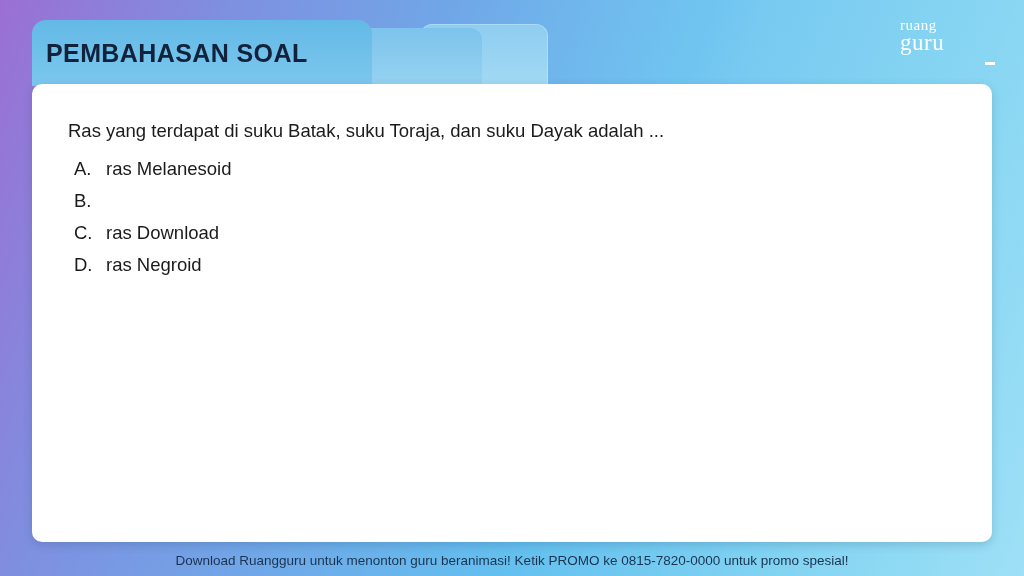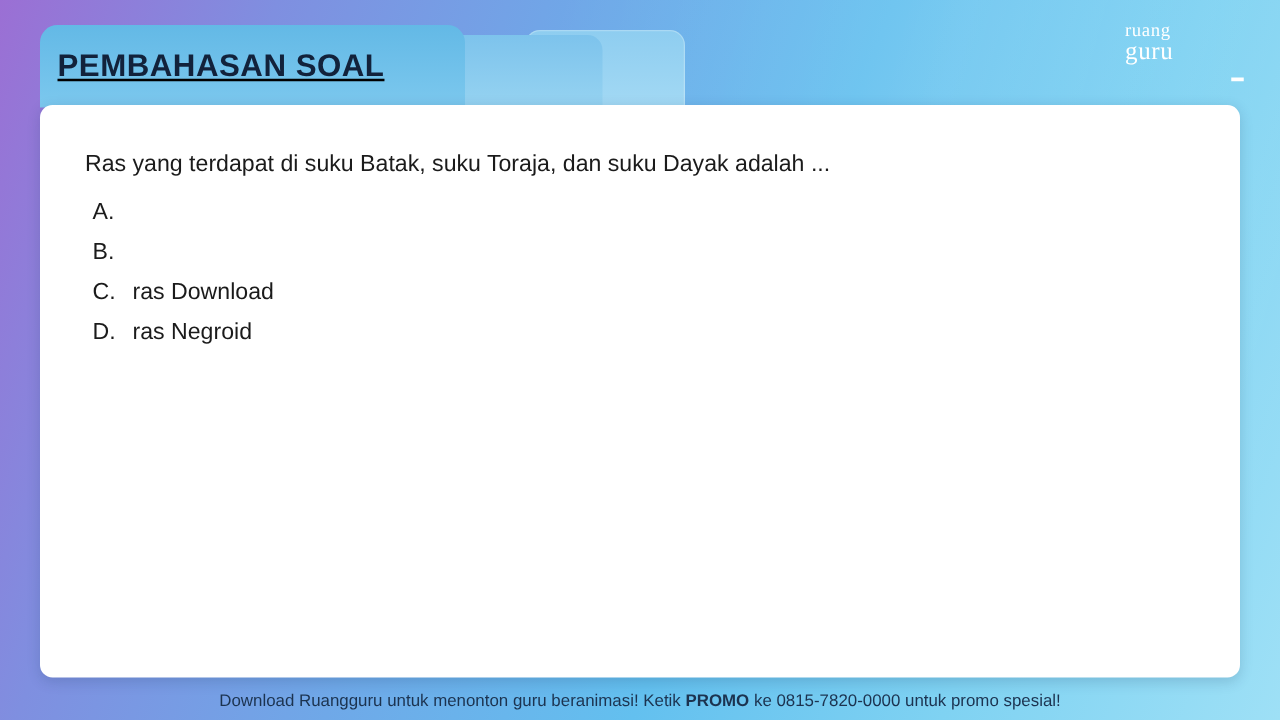--- a/index.html
+++ b/index.html
@@ -57,21 +57,20 @@
     left: 32px;
     top: 20px;
     min-width: 340px;
     height: 66px;
     background: linear-gradient(180deg, #63b9e6 0%, #7cc8ee 100%);
     border-radius: 14px 14px 0 0;
     display: flex;
     align-items: center;
     padding: 0 22px 0 14px;
     box-sizing: border-box;
-    text-decoration: underline;
   }
   .tab-title {
     color: #12223b;
     font-size: 25px;
     font-weight: bold;
     letter-spacing: 0.4px;
     white-space: nowrap;
   }
 
   
@@ -86,21 +85,21 @@
     line-height: 1;
   }
   .logo .l1 {
     font-family: "Liberation Serif", serif;
     font-size: 15px;
     letter-spacing: 0.5px;
     display: block;
   }
   .logo .l2 {
     font-family: "Liberation Serif", serif;
-    font-size: 20px;
+    font-size: 23px;
     letter-spacing: 0.5px;
     display: block;
     margin-top: -2px;
   }
   .logo .underline {
     position: absolute;
     right: 1px;
     top: 44px;
     width: 10px;
     height: 3px;
@@ -154,21 +153,21 @@
   .footer {
     position: absolute;
     left: 0;
     right: 0;
     bottom: 8px;
     text-align: center;
     font-size: 13.5px;
     color: #1c3350;
   }
   .footer .strong {
-    font-weight: bold;
+    font-weight: normal;
   }
 </style>
 </head>
 <body>
 
 <div class="slide">
 
   <div class="tab-back2"></div>
   <div class="tab-back1"></div>
 
@@ -183,20 +182,21 @@
   </div>
 
   <div class="card">
 
     <div class="question">Ras yang terdapat di suku Batak, suku Toraja, dan suku Dayak adalah ...</div>
 
     <div class="options">
 
       <div class="option">
         <span class="opt-letter">A.</span>
+        <span class="opt-text">ras Melanesoid</span>
       </div>
 
       <div class="option">
         <span class="opt-letter">B.</span>
       </div>
 
       <div class="option">
         <span class="opt-letter">C.</span>
         <span class="opt-text">ras Download</span>
       </div>

